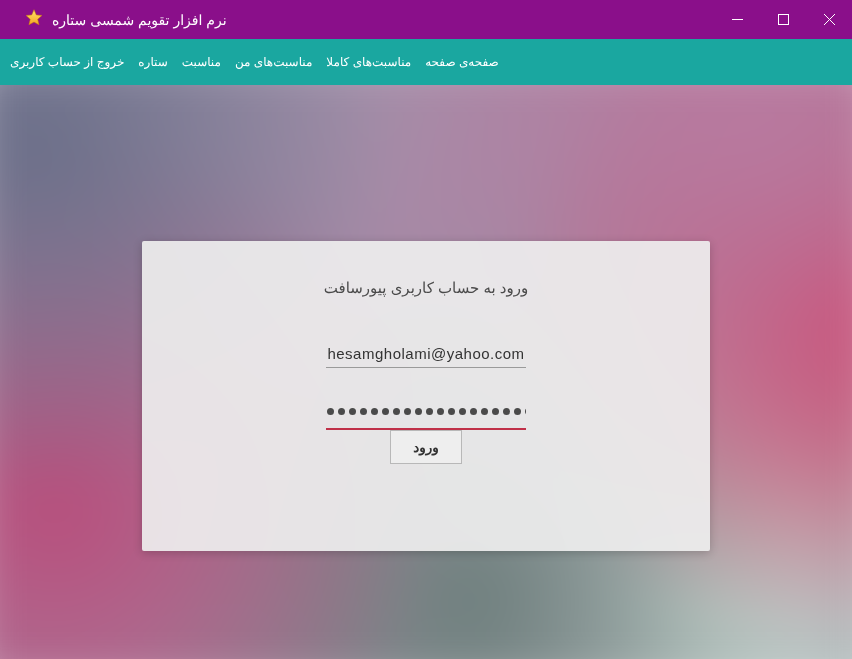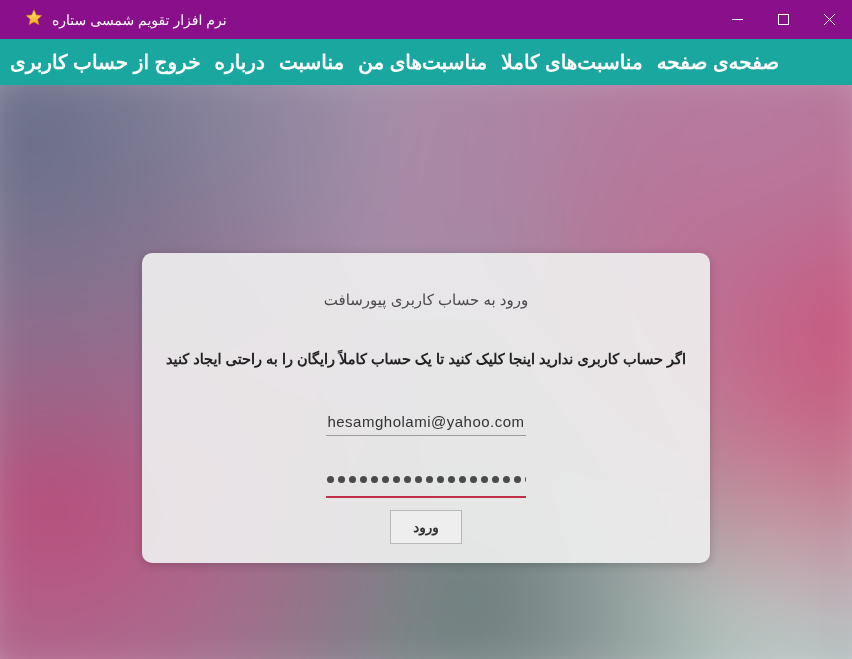--- a/index.html
+++ b/index.html
@@ -38,24 +38,23 @@
     background: #1aa7a0;
     display: flex;
     align-items: center;
     gap: 14px;
     padding: 0 10px;
     direction: rtl;
     justify-content: flex-end;
   }
   .menu-item {
     color: #fff;
-    font-size: 20px;
+    font-size: 12px;
     cursor: pointer;
     white-space: nowrap;
-    font-weight: bold;
   }
 
   .content {
     position: relative;
     width: 852px;
     height: 574px;
     overflow: hidden;
   }
 
   
@@ -69,25 +68,25 @@
       radial-gradient(circle at 95% 40%, #d63f67 0%, rgba(214,63,103,0) 35%),
       radial-gradient(circle at 10% 70%, #b84d7b 0%, rgba(184,77,123,0) 40%),
       radial-gradient(circle at 55% 85%, #6d7e7c 0%, rgba(109,126,124,0) 45%),
       radial-gradient(circle at 80% 85%, #cfe0d8 0%, rgba(207,224,216,0) 40%),
       linear-gradient(135deg, #9c9bb0 0%, #a68aa6 40%, #8a8f99 100%);
   }
 
   .login-card {
     position: absolute;
     left: 142px;
-    top: 168px;
+    top: 156px;
     width: 568px;
     height: 310px;
     background: rgba(238,238,238,0.92);
-    border-radius: 10px;
+    border-radius: 2px;
     box-shadow: 0 2px 10px rgba(0,0,0,0.2);
     direction: rtl;
     text-align: center;
     padding: 38px 20px 20px 20px;
   }
   .card-title {
     font-size: 15px;
     color: #4a4a4a;
     font-weight: normal;
     margin-bottom: 42px;
@@ -148,21 +147,20 @@
   .dot {
     width: 7px;
     height: 7px;
     border-radius: 50%;
     background: #4a4a4a;
     flex-shrink: 0;
   }
 
   .login-btn {
     display: inline-block;
-    margin-top: 12px;
     padding: 8px 22px;
     background: #eeeeee;
     border: 1px solid #b8b8b8;
     font-size: 13.5px;
     color: #333;
     cursor: pointer;
     font-weight: bold;
   }
 </style>
 </head>
@@ -201,30 +199,29 @@
         </svg>
     </div>
   </div>
 </div>
 
 <div class="menubar">
   <span class="menu-item">صفحه‌ی صفحه</span>
   <span class="menu-item">مناسبت‌های کاملا</span>
   <span class="menu-item">مناسبت‌های من</span>
   <span class="menu-item">مناسبت</span>
-  <span class="menu-item">درباره</span>
+  <span class="menu-item">ستاره</span>
   <span class="menu-item">خروج از حساب کاربری</span>
 </div>
 
 <div class="content">
   <div class="bg"></div>
 
   <div class="login-card">
     <div class="card-title">ورود به حساب کاربری پیورسافت</div>
-    <div class="signup-link">اگر حساب کاربری ندارید اینجا کلیک کنید تا یک حساب کاملاً رایگان را به راحتی ایجاد کنید</div>
 
     <div class="field">
       <input type="text" value="hesamgholami@yahoo.com" style="">
       <div class="underline"></div>
     </div>
 
     <div class="password-dots" id="pw-dots">
       <span class="caret"></span>
     <span class="dot"></span>
         <span class="dot"></span>

